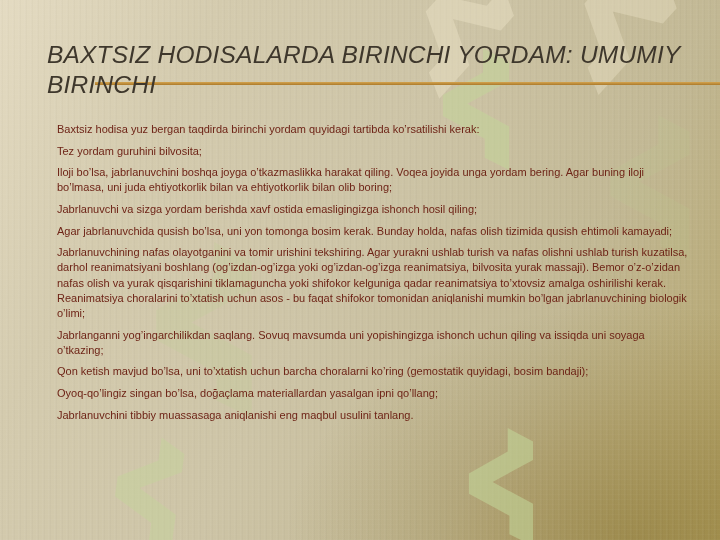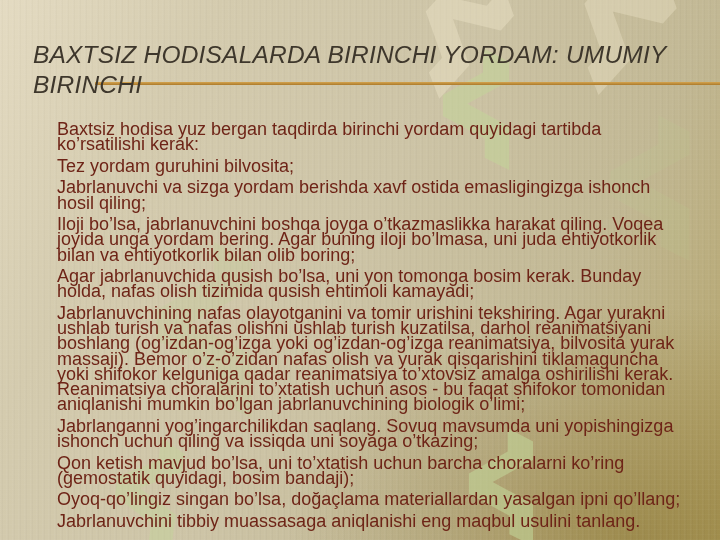--- a/index.html
+++ b/index.html
@@ -27,30 +27,30 @@
   .wm-e{left:598px;top:108px;width:104px;height:160px;opacity:.14;}
   .wm-cream1{left:398px;top:-34px;width:116px;height:126px;opacity:.45;transform:rotate(42deg);}
   .wm-cream2{left:556px;top:-44px;width:120px;height:132px;opacity:.40;transform:rotate(42deg);}
   .title-rule{
     position:absolute;z-index:3;
     left:95px;right:0;top:82px;height:3px;
     background:linear-gradient(#d4a44e, var(--accent,#ac7a2c));
   }
   .title{
     position:absolute;z-index:4;
-    left:33px;top:40px;width:660px;
+    left:47px;top:40px;width:660px;
     font-style:italic;
     font-size:24.5px;line-height:30px;
     color:var(--title-color,#3e372c);
     letter-spacing:0.2px;
   }
   .body-text{
     position:absolute;z-index:4;
     left:57px;top:122px;width:633px;
-    font-size:18px;line-height:15.2px;
+    font-size:11px;line-height:15.2px;
     color:var(--body-color,#6e2417);
   }
   .body-text p{margin:0 0 6.4px 0;}
 </style>
 </head>
 <body>
 
 <svg width="0" height="0" style="position:absolute">
   <defs>
     <path id="glyph-s" d="M58,0 L88,16 L88,38 L40,64 L88,90 L88,140 L60,126 L60,104 L12,78 L12,54 L58,28 Z"></path>
@@ -99,22 +99,22 @@
   <div class="title-rule"></div>
 
   <div class="title">
     <div>BAXTSIZ HODISALARDA BIRINCHI YORDAM: UMUMIY</div>
     <div>BIRINCHI</div>
   </div>
 
   <div class="body-text">
     <p>Baxtsiz hodisa yuz bergan taqdirda birinchi yordam quyidagi tartibda ko’rsatilishi kerak:</p>
     <p>Tez yordam guruhini bilvosita;</p>
+    <p>Iloji bo’lsa, jabrlanuvchini boshqa joyga o’tkazmaslikka harakat qiling. Voqea joyida unga yordam bering. Agar buning iloji bo’lmasa, uni juda ehtiyotkorlik bilan va ehtiyotkorlik bilan olib boring;</p>
     <p>Jabrlanuvchi va sizga yordam berishda xavf ostida emasligingizga ishonch hosil qiling;</p>
-    <p>Iloji bo’lsa, jabrlanuvchini boshqa joyga o’tkazmaslikka harakat qiling. Voqea joyida unga yordam bering. Agar buning iloji bo’lmasa, uni juda ehtiyotkorlik bilan va ehtiyotkorlik bilan olib boring;</p>
     <p>Agar jabrlanuvchida qusish bo’lsa, uni yon tomonga bosim kerak. Bunday holda, nafas olish tizimida qusish ehtimoli kamayadi;</p>
     <p>Jabrlanuvchining nafas olayotganini va tomir urishini tekshiring. Agar yurakni ushlab turish va nafas olishni ushlab turish kuzatilsa, darhol reanimatsiyani boshlang (og’izdan-og’izga yoki og’izdan-og’izga reanimatsiya, bilvosita yurak massaji). Bemor o’z-o’zidan nafas olish va yurak qisqarishini tiklamaguncha yoki shifokor kelguniga qadar reanimatsiya to’xtovsiz amalga oshirilishi kerak. Reanimatsiya choralarini to’xtatish uchun asos - bu faqat shifokor tomonidan aniqlanishi mumkin bo’lgan jabrlanuvchining biologik o’limi;</p>
     <p>Jabrlanganni yog’ingarchilikdan saqlang. Sovuq mavsumda uni yopishingizga ishonch uchun qiling va issiqda uni soyaga o’tkazing;</p>
     <p>Qon ketish mavjud bo’lsa, uni to’xtatish uchun barcha choralarni ko’ring (gemostatik quyidagi, bosim bandaji);</p>
     <p>Oyoq-qo’lingiz singan bo’lsa, doğaçlama materiallardan yasalgan ipni qo’llang;</p>
     <p>Jabrlanuvchini tibbiy muassasaga aniqlanishi eng maqbul usulini tanlang.</p>
   </div>
 </div>
 
 </body></html>

